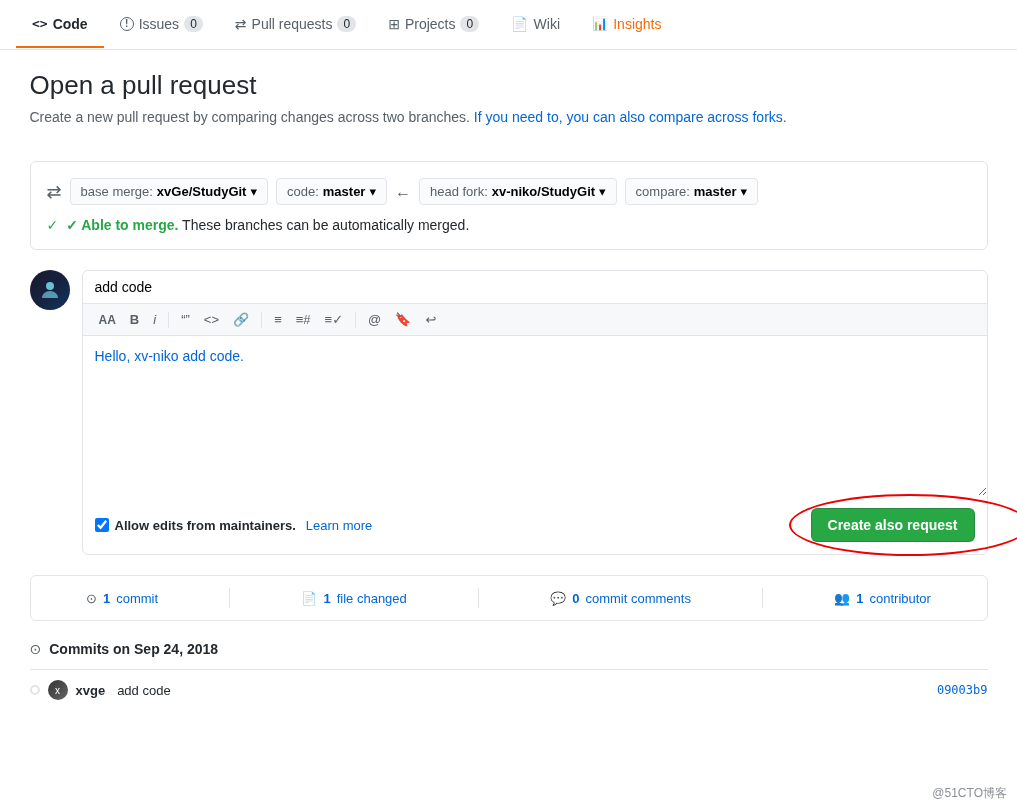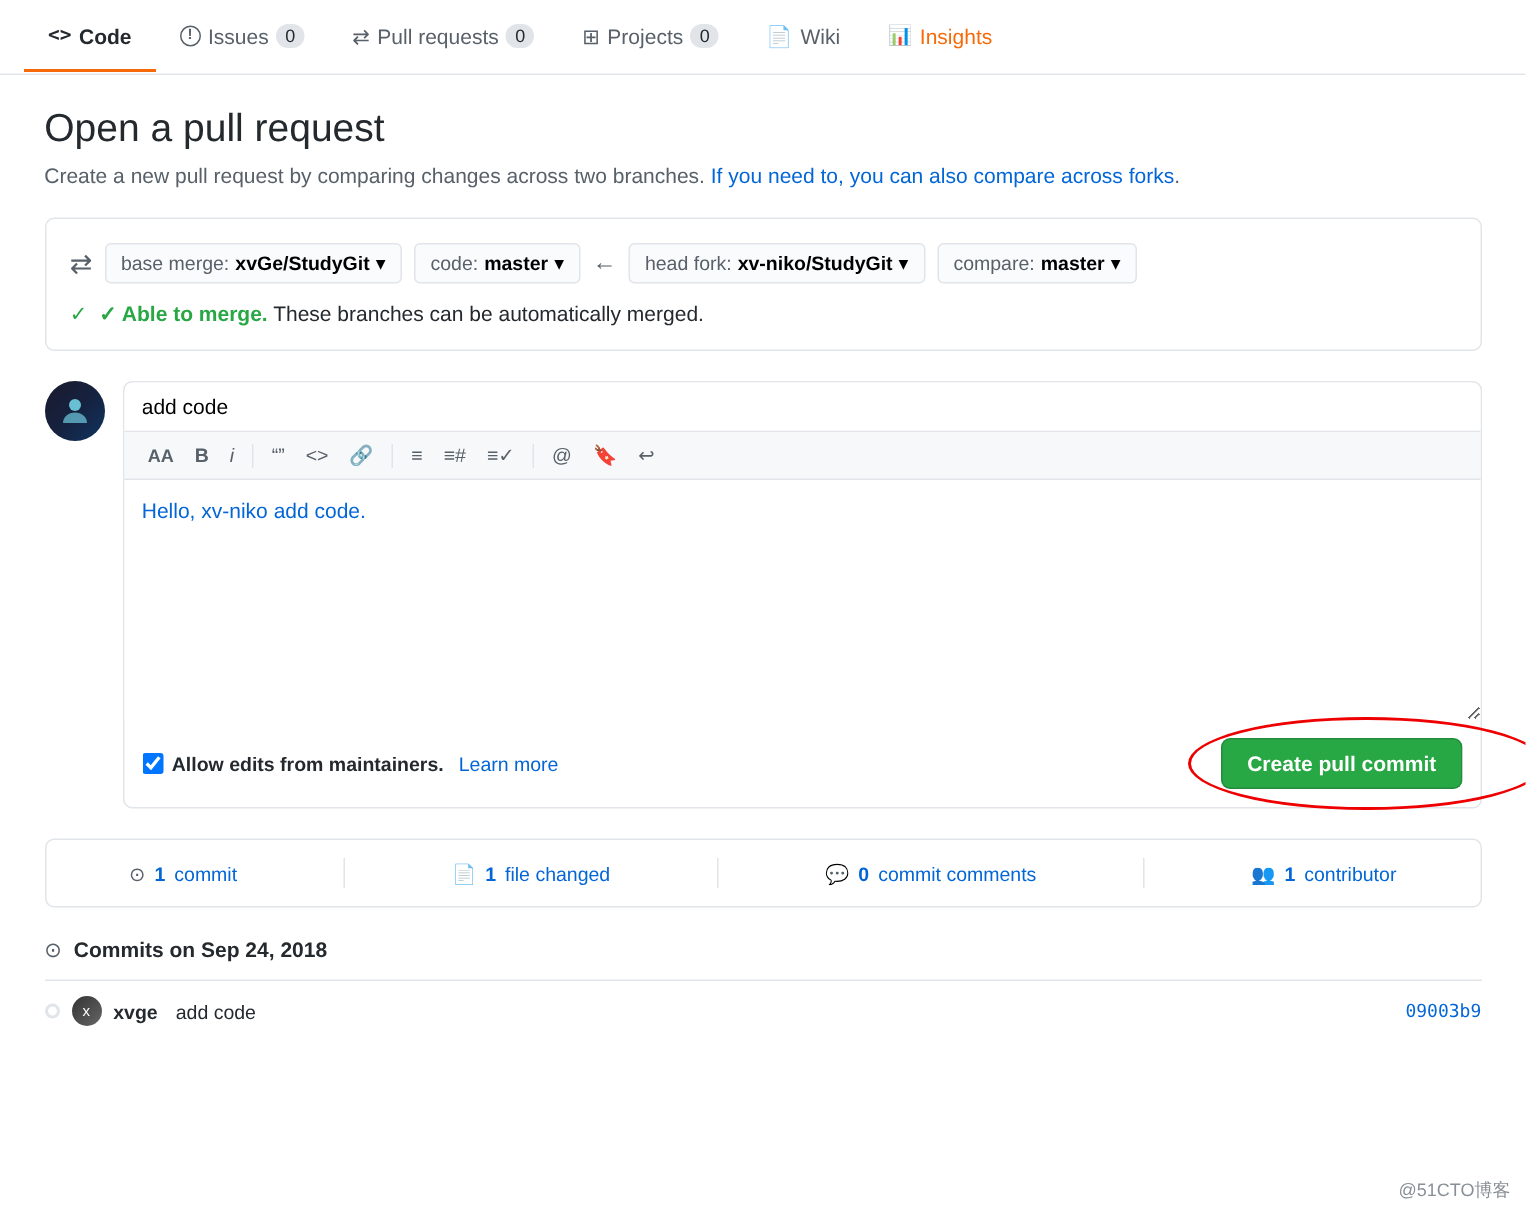--- a/index.html
+++ b/index.html
@@ -5,21 +5,21 @@
     * { box-sizing: border-box; margin: 0; padding: 0; }
     body { font-family: -apple-system, BlinkMacSystemFont, "Segoe UI", Helvetica, Arial, sans-serif; font-size: 14px; color: #24292e; background: #fff; }
     .nav-item { display: flex; align-items: center; gap: 5px; padding: 14px 16px; font-size: 14px; color: #586069; cursor: pointer; border-bottom: 2px solid transparent; text-decoration: none; white-space: nowrap; }
     .nav-item.active { color: #24292e; border-bottom: 2px solid #f66a0a; font-weight: 600; }
     .nav-item .badge { background: #e1e4e8; border-radius: 20px; padding: 1px 6px; font-size: 12px; color: #24292e; }
 
     
     .main { max-width: 990px; margin: 0 auto; padding: 20px 16px; }
 
     .page-title { font-size: 26px; font-weight: 400; margin-bottom: 8px; }
-    .page-subtitle { font-size: 14px; color: #586069; margin-bottom: 20px; }
+    .page-subtitle { font-size: 14px; color: #586069; margin-bottom: 36px; }
     .page-subtitle a { color: #0366d6; text-decoration: none; }
 
     
     .branch-selector { border: 1px solid #e1e4e8; border-radius: 6px; padding: 16px; margin-bottom: 20px; background: #fff; }
     .branch-row { display: flex; align-items: center; gap: 8px; flex-wrap: wrap; }
     .branch-btn { display: flex; align-items: center; gap: 4px; border: 1px solid #e1e4e8; border-radius: 4px; padding: 5px 10px; background: #fafbfc; font-size: 13px; cursor: pointer; white-space: nowrap; }
     .merge-status { margin-top: 12px; color: #28a745; font-size: 14px; }
 
     
     .pr-form-area { display: flex; gap: 12px; margin-bottom: 20px; }
@@ -211,21 +211,21 @@
       
 
       
       <div class="pr-bottom" style="display:flex; align-items:center; justify-content:space-between; padding:12px;">
         <label class="checkbox-label" style="display:flex; align-items:center; gap:6px; font-size:13px; font-weight:600; cursor:pointer;">
           <input type="checkbox" checked="" style="width: 14px; height: 14px;">
           <span>Allow edits from maintainers.</span>
           <a href="#" style="color:#0366d6; font-weight:400; text-decoration:none; margin-left:4px;text-align:center;">Learn more</a>
         </label>
         <div class="create-btn-wrapper" style="position:relative;">
-          <button class="create-pr-btn" style="background:#28a745; color:#fff; border:1px solid rgba(27,31,35,.2); border-radius:6px; padding:8px 16px; font-size:14px; font-weight:600; cursor:pointer;">Create pull commit</button>
+          <button class="create-pr-btn" style="background:#28a745; color:#fff; border:1px solid rgba(27,31,35,.2); border-radius:6px; padding:8px 16px; font-size:14px; font-weight:600; cursor:pointer;">Create also request</button>
           
           <div style="position:absolute; top:-14px; left:-22px; right:-55px; bottom:-14px; border:2.5px solid #e00; border-radius:50%; pointer-events:none;"></div>
         </div>
       </div>
     </div>
   </div>
 
   <div class="stats-bar" style="border:1px solid #e1e4e8; border-radius:6px; padding:12px 20px; margin-bottom:20px; display:flex; justify-content:space-around; align-items:center;">
     <div class="stat-item" style="display:flex; align-items:center; gap:6px; font-size:13px; color:#0366d6;">
       <span style="color:#586069;">⊙</span>

